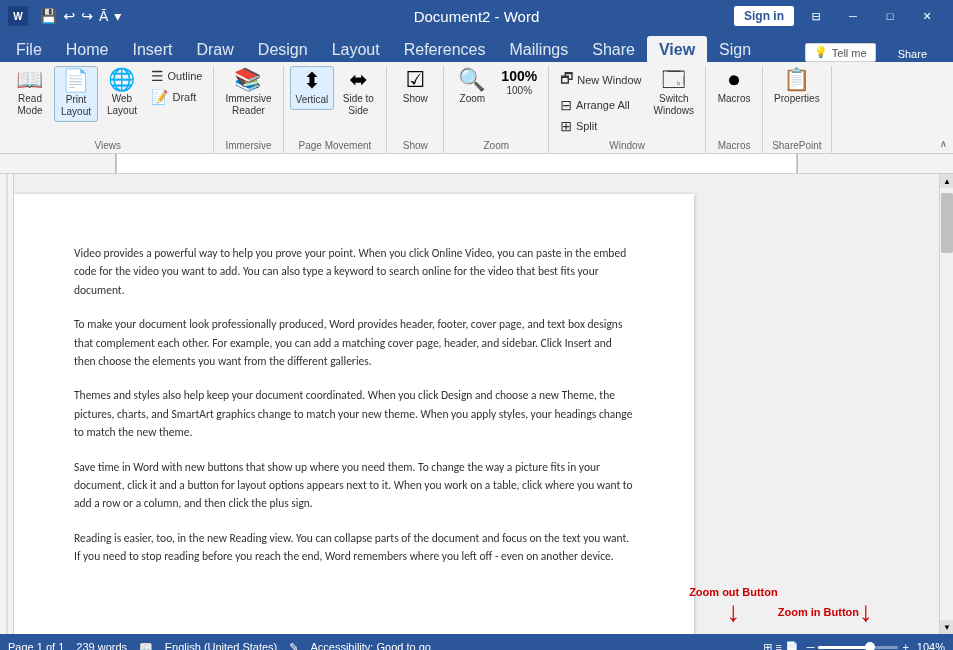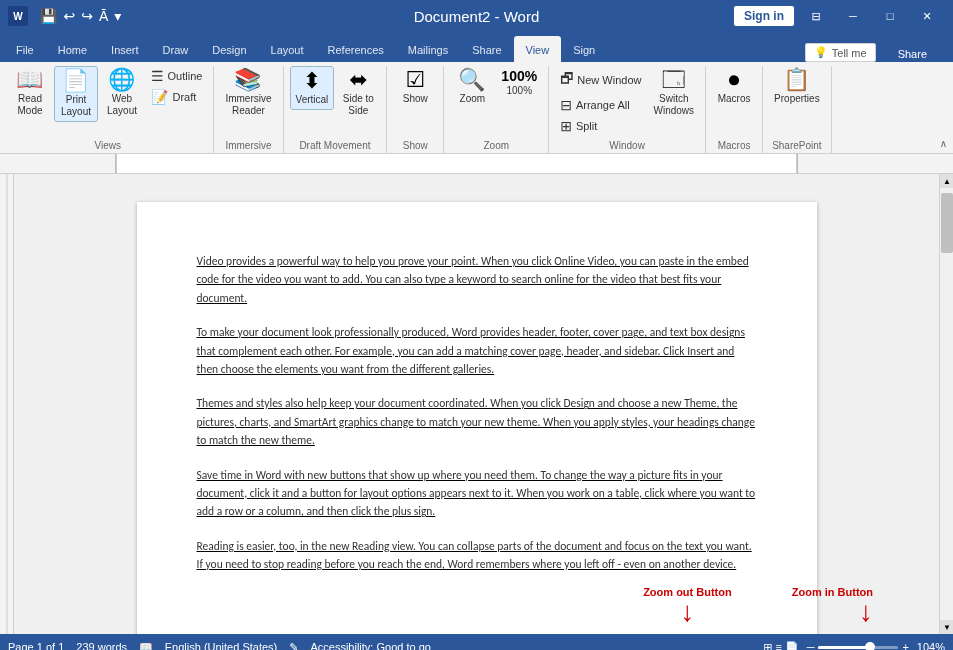--- a/index.html
+++ b/index.html
@@ -41,31 +41,31 @@
     .tab-bar {
       display: flex;
       background: #2b579a;
       height: 30px;
       align-items: flex-end;
       padding: 0 4px;
     }
     .tab-item {
       padding: 5px 12px 4px;
       color: rgba(255,255,255,0.85);
-      font-size: 11px;
+      font-size: 16px;
       cursor: pointer;
       border-radius: 3px 3px 0 0;
       height: 26px;
       display: flex;
       align-items: center;
     }
     .tab-item.active {
       background: #f3f3f3;
       color: #2b579a;
-      font-weight: 400;
+      font-weight: 700;
     }
 
     
     .ribbon-content {
       display: flex;
       align-items: stretch;
       padding: 4px 2px 0;
       background: #f3f3f3;
       min-height: 78px;
     }
@@ -136,24 +136,23 @@
       flex: 1;
       height: 100%;
       position: relative;
       background: white;
       border-left: 1px solid #bbb;
       border-right: 1px solid #bbb;
     }
     .document-area {
       flex: 1;
       overflow-y: auto;
-      padding: 28px 0;
-      display: flex;
-      justify-content: center;
-      text-decoration: underline;
+      padding: 20px 0;
+      display: flex;
+      justify-content: flex-start;
     }
     .document-page {
       background: white;
       width: 680px;
       min-height: 500px;
       padding: 50px 60px;
       box-shadow: 0 1px 4px rgba(0,0,0,0.3);
     }
     .doc-paragraph {
       font-size: 11.5px;
@@ -331,21 +330,21 @@
       <div class="ribbon-group-content">
         <button class="ribbon-btn active">
           <span class="icon">⬍</span>
           <span class="label">Vertical</span>
         </button>
         <button class="ribbon-btn">
           <span class="icon">⬌</span>
           <span class="label">Side to<br>Side</span>
         </button>
       </div>
-      <div class="ribbon-group-label">Draft Movement</div>
+      <div class="ribbon-group-label">Page Movement</div>
     </div>
 
     <div class="ribbon-group">
       <div class="ribbon-group-content">
         <button class="ribbon-btn">
           <span class="icon">☑</span>
           <span class="label">Show</span>
         </button>
       </div>
       <div class="ribbon-group-label">Show</div>
@@ -445,26 +444,26 @@
   </div>
 
   <div class="v-scrollbar">
     <div class="scrollbar-btn">▲</div>
     <div class="scrollbar-track">
       <div class="scrollbar-thumb"></div>
     </div>
     <div class="scrollbar-btn">▼</div>
   </div>
 
-  <div style="position:absolute;bottom:0;right:80px;pointer-events:none;display:flex;gap:60px;align-items:flex-end;padding-bottom:8px;">
+  <div style="position:absolute;bottom:0;right:80px;pointer-events:none;display:flex;align-items:flex-end;padding-bottom:8px;">
     <div style="display:flex;flex-direction:column;align-items:center;">
       <span style="font-size:11px;font-weight:bold;color:#cc0000;">Zoom out Button</span>
       <span style="font-size:28px;color:#cc0000;line-height:1;">↓</span>
     </div>
-    <div style="display:flex;flex-direction:column;align-items:flex-end;">
+    <div style="display:flex;flex-direction:row;align-items:center;">
       <span style="font-size:11px;font-weight:bold;color:#cc0000;">Zoom in Button</span>
       <span style="font-size:28px;color:#cc0000;line-height:1;">↓</span>
     </div>
   </div>
 </div>
 
 <div class="status-bar">
   <div class="status-left">
     <span>Page 1 of 1</span>
     <span>239 words</span>

